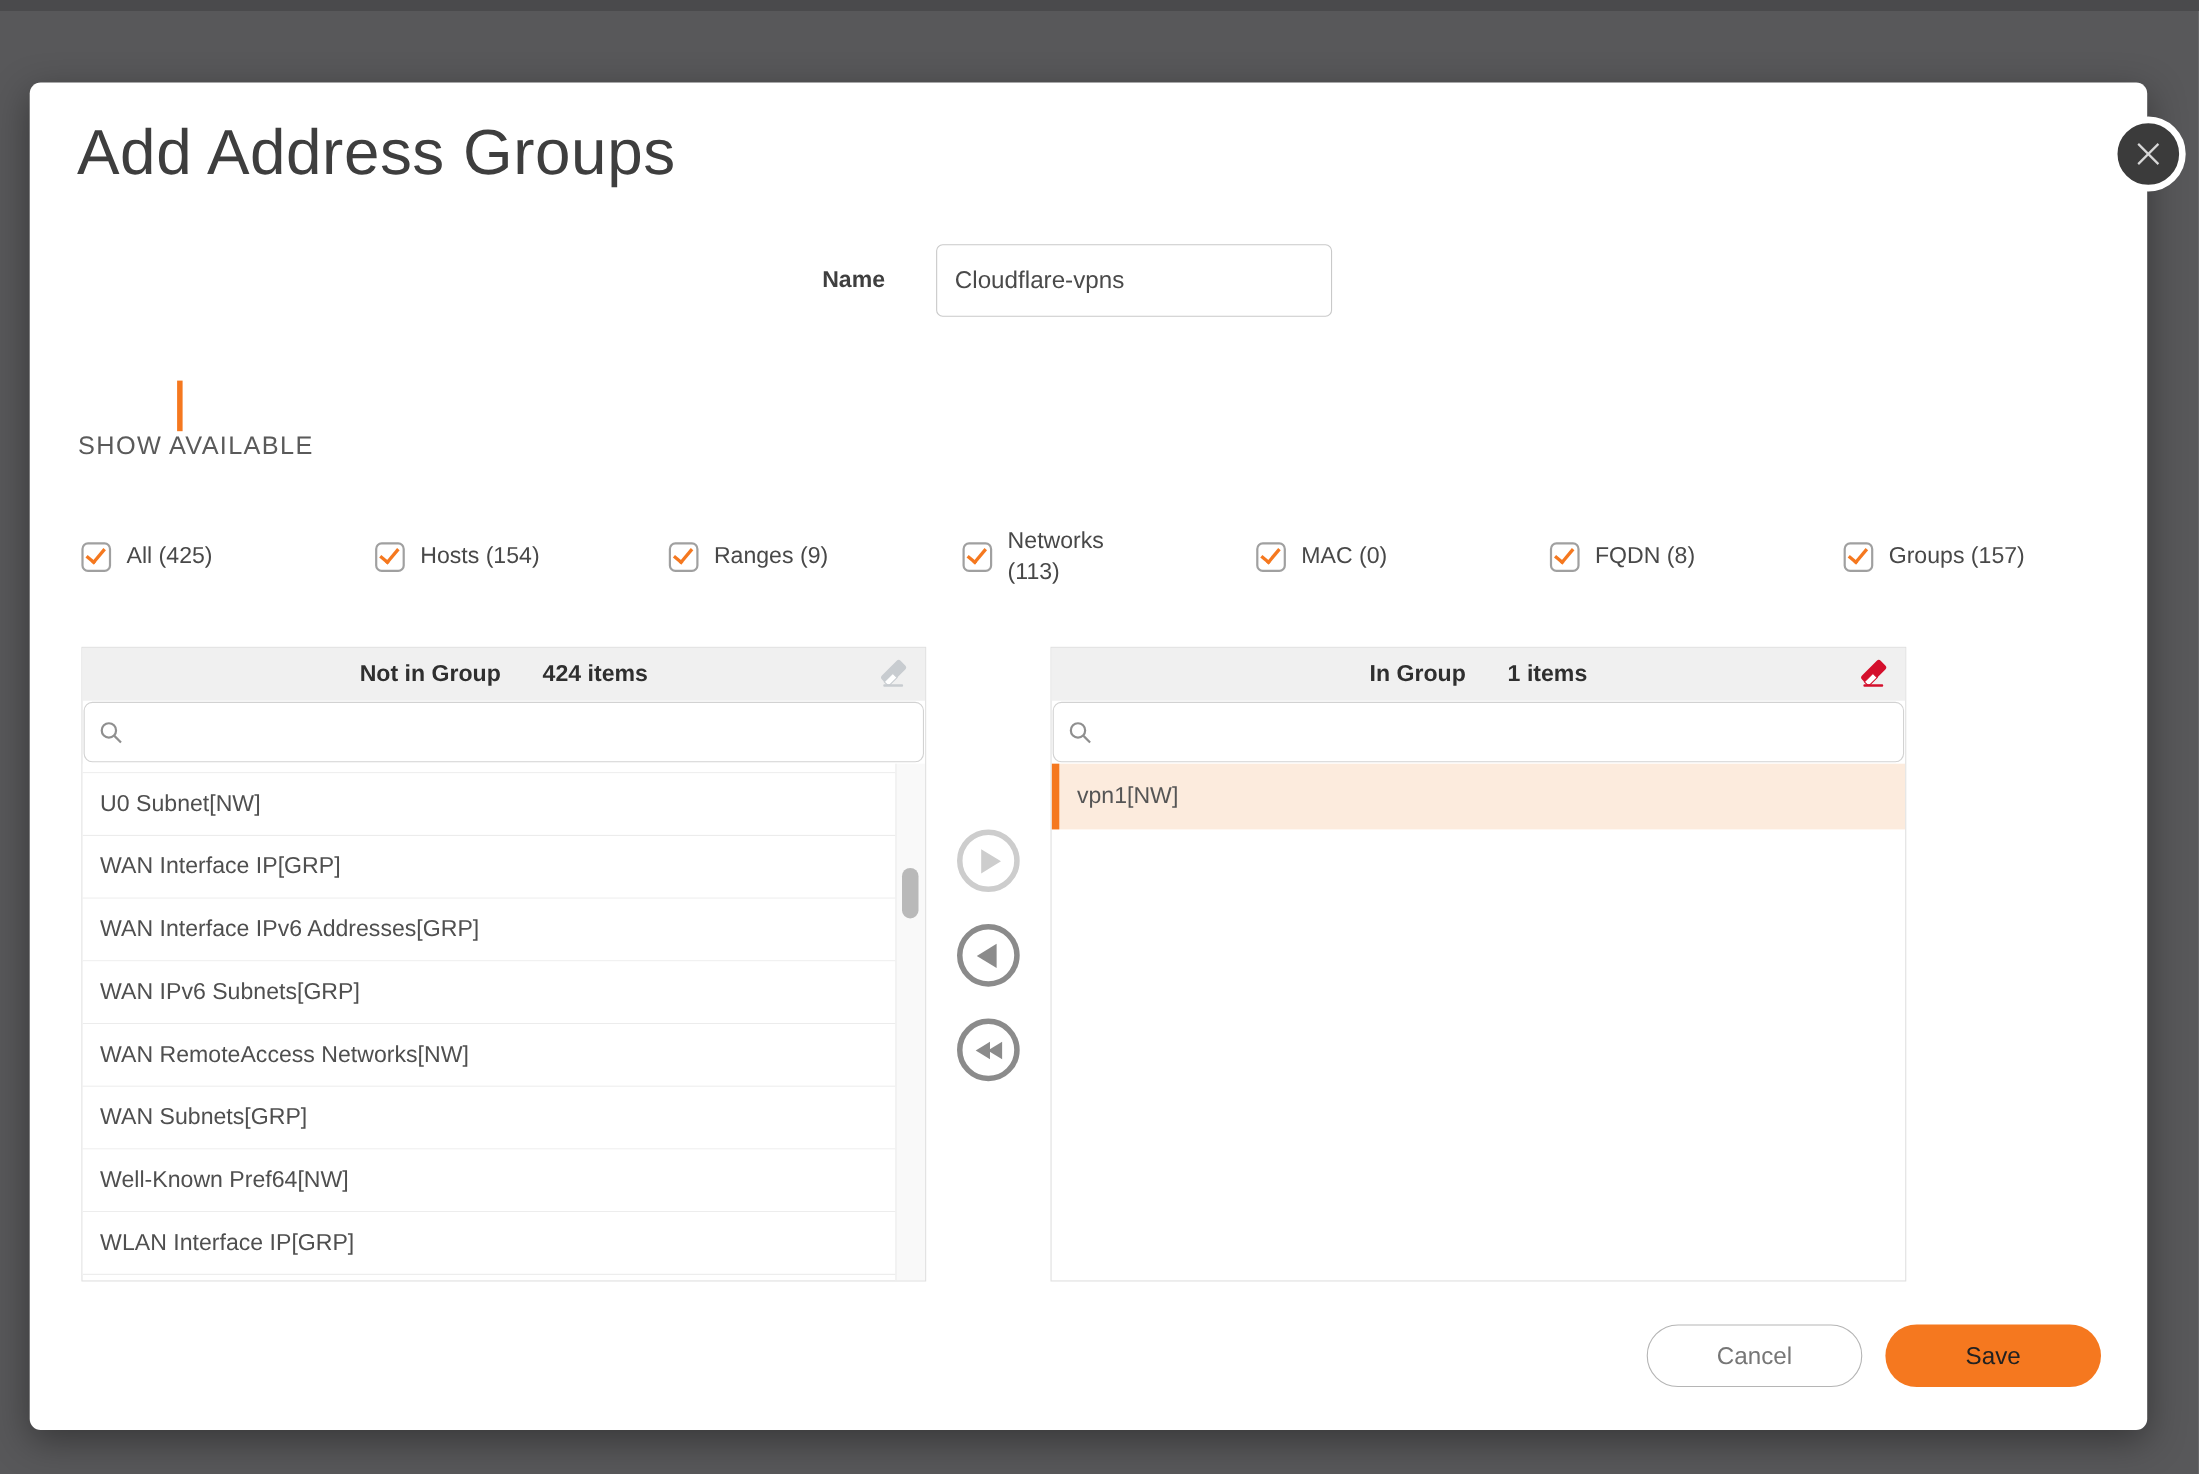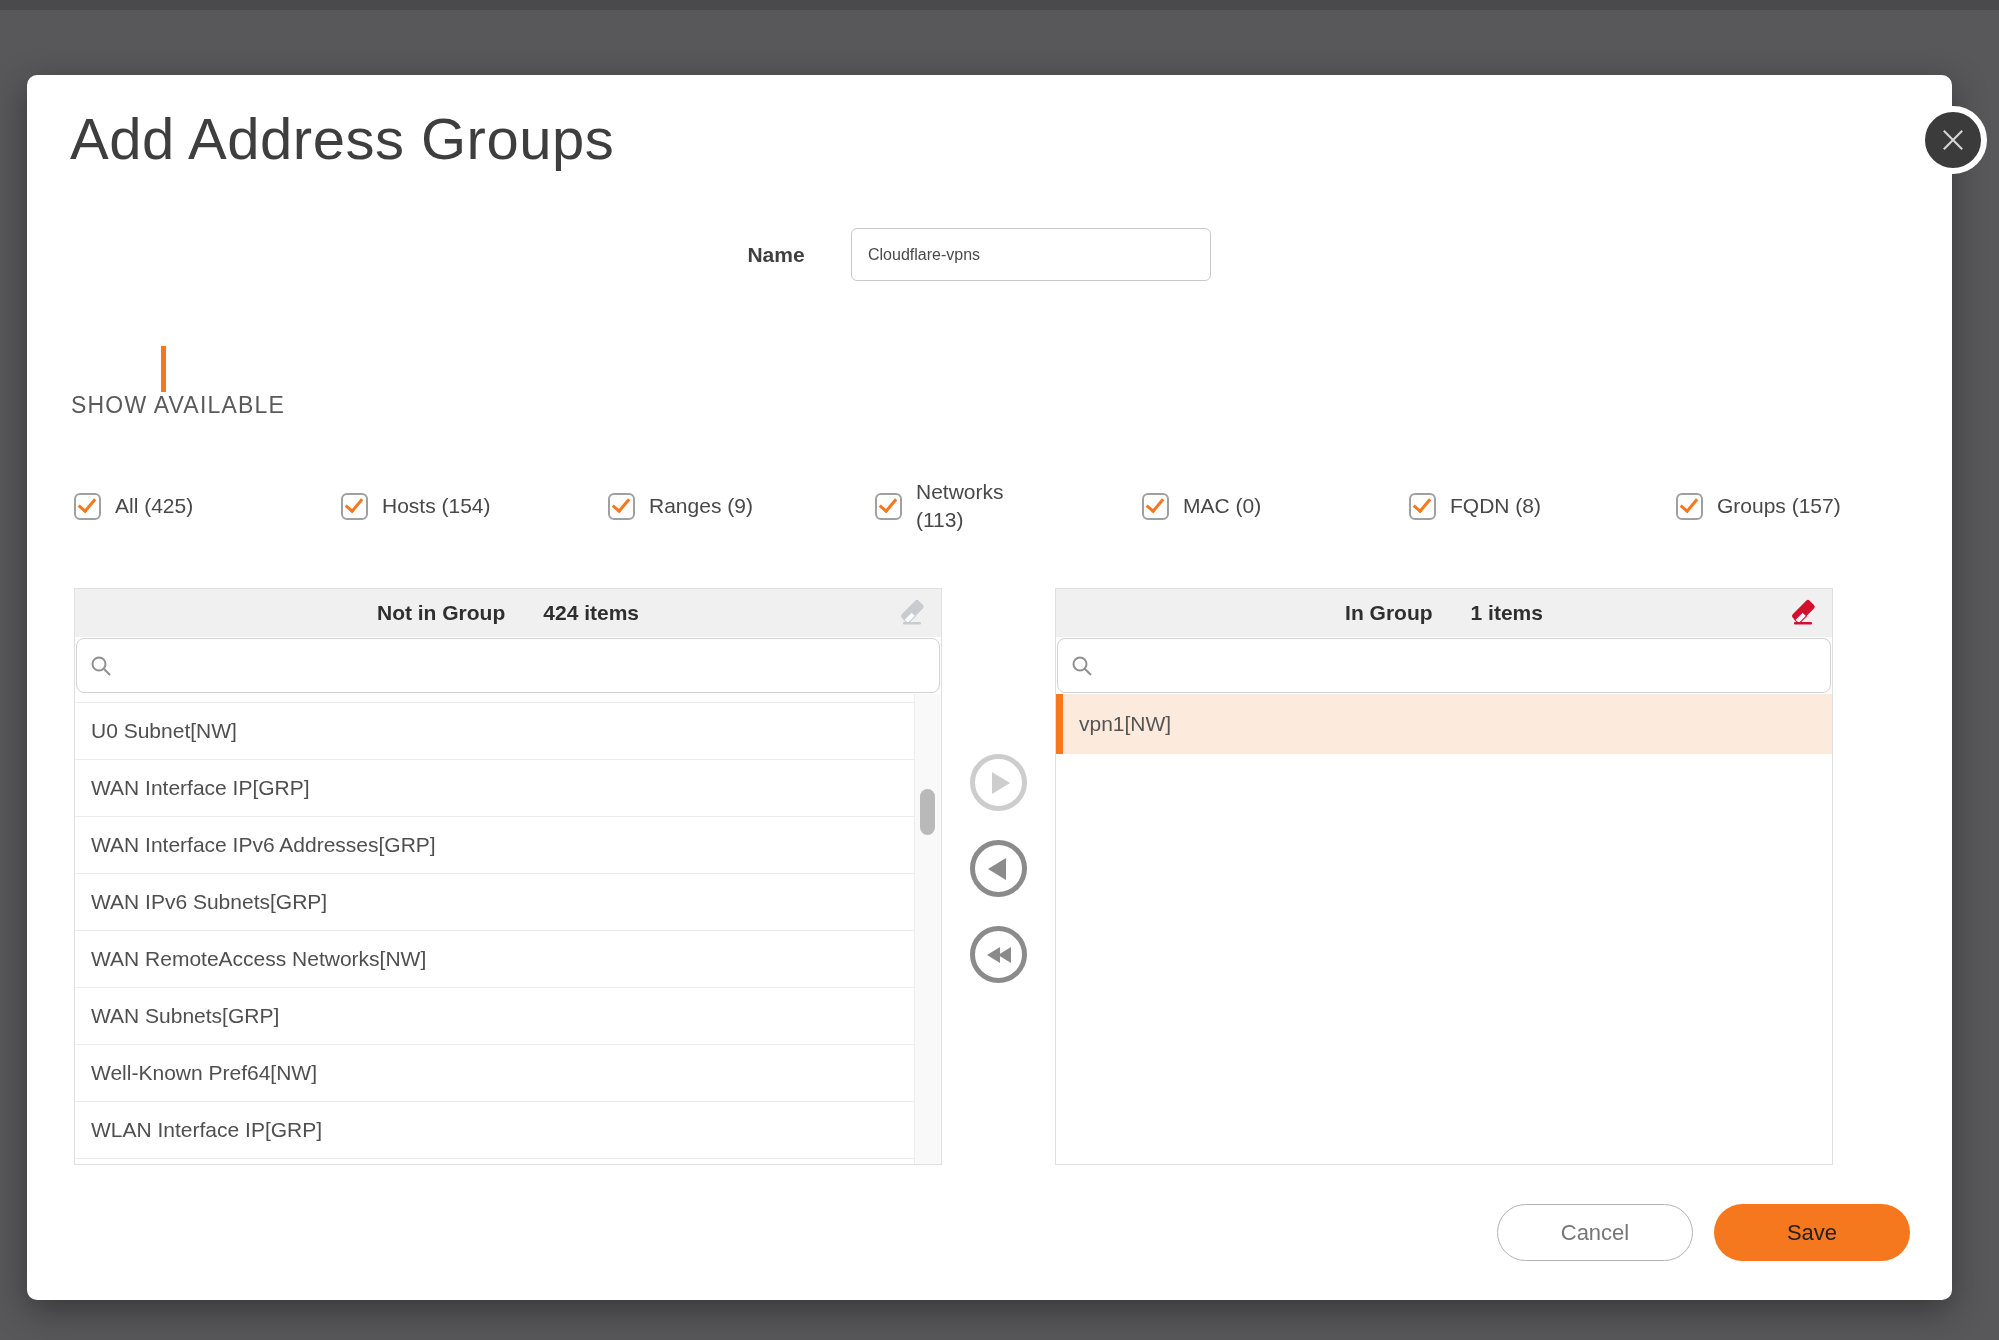--- a/index.html
+++ b/index.html
@@ -22,38 +22,38 @@
          cursor:pointer;z-index:5;}
   .xmark{position:relative;width:28px;height:28px;}
   .xmark::before,.xmark::after{content:"";position:absolute;left:13px;top:1px;width:2px;height:26px;background:#d8d8d8;}
   .xmark::before{transform:rotate(45deg);}
   .xmark::after{transform:rotate(-45deg);}
   
   .title{position:absolute;left:43px;top:30px;font-size:58px;font-weight:500;color:#3e3e3e;letter-spacing:.5px;}
   
   .name-row{position:absolute;left:710px;top:152px;display:flex;align-items:center;height:55px;}
   .name-row label{width:78px;text-align:center;font-weight:bold;font-size:21px;color:#3f3f3f;margin-right:36px;}
-  .name-row input{width:360px;height:53px;border:1px solid #c9c9c9;border-radius:6px;font-size:16px;
+  .name-row input{width:360px;height:66px;border:1px solid #c9c9c9;border-radius:6px;font-size:22px;
                   color:#4a4a4a;padding:0 16px;outline:none;}
   
   .section-head{position:absolute;left:44px;top:271px;display:flex;align-items:center;flex-direction:column;}
   .accent-bar{width:5px;height:46px;background:var(--accent);margin-right:30px;}
   .section-title{font-size:23px;color:#5a5a5a;letter-spacing:1.2px;}
   
   .filters{position:absolute;left:47px;top:403px;display:flex;align-items:center;min-height:54px;}
   .filter{width:267px;flex:none;display:flex;align-items:center;gap:14px;cursor:pointer;}
   .cb{position:relative;width:27px;height:27px;border:2px solid #a0a0a0;border-radius:6px;background:#fff;flex:none;}
   .tick{position:absolute;left:6px;top:0px;width:10px;height:17px;
         border-right:3px solid var(--accent);border-bottom:3px solid var(--accent);transform:rotate(40deg);}
   .flabel{font-size:21px;color:#484848;line-height:1.35;}
   .filter.wrap .flabel{max-width:108px;}
   
   .panels{position:absolute;left:47px;top:513px;width:1864px;height:577px;display:flex;}
   .panel{border:1px solid #e0e0e0;background:#fff;display:flex;flex-direction:column;}
-  .panel.left{width:868px;}
+  .panel.left{width:768px;}
   .panel.right{width:778px;}
   .phead{height:48px;background:#f0f0f0;flex:none;display:flex;align-items:center;justify-content:center;
          gap:38px;position:relative;}
   .phead .ptitle,.phead .pcount{font-size:21px;font-weight:bold;color:#2f2f2f;}
   .erase-btn{position:absolute;right:14px;top:9px;background:none;border:none;cursor:pointer;line-height:0;}
   .eraser{display:block;}
   .search{height:55px;flex:none;margin:1px;border:1px solid #d2d2d2;border-radius:8px;
           display:flex;align-items:center;padding-left:13px;gap:10px;background:#fff;}
   .search input{flex:1;border:none;outline:none;font-size:20px;color:#4a4a4a;height:100%;background:transparent;}
   .list{flex:1;display:flex;position:relative;overflow:hidden;}

